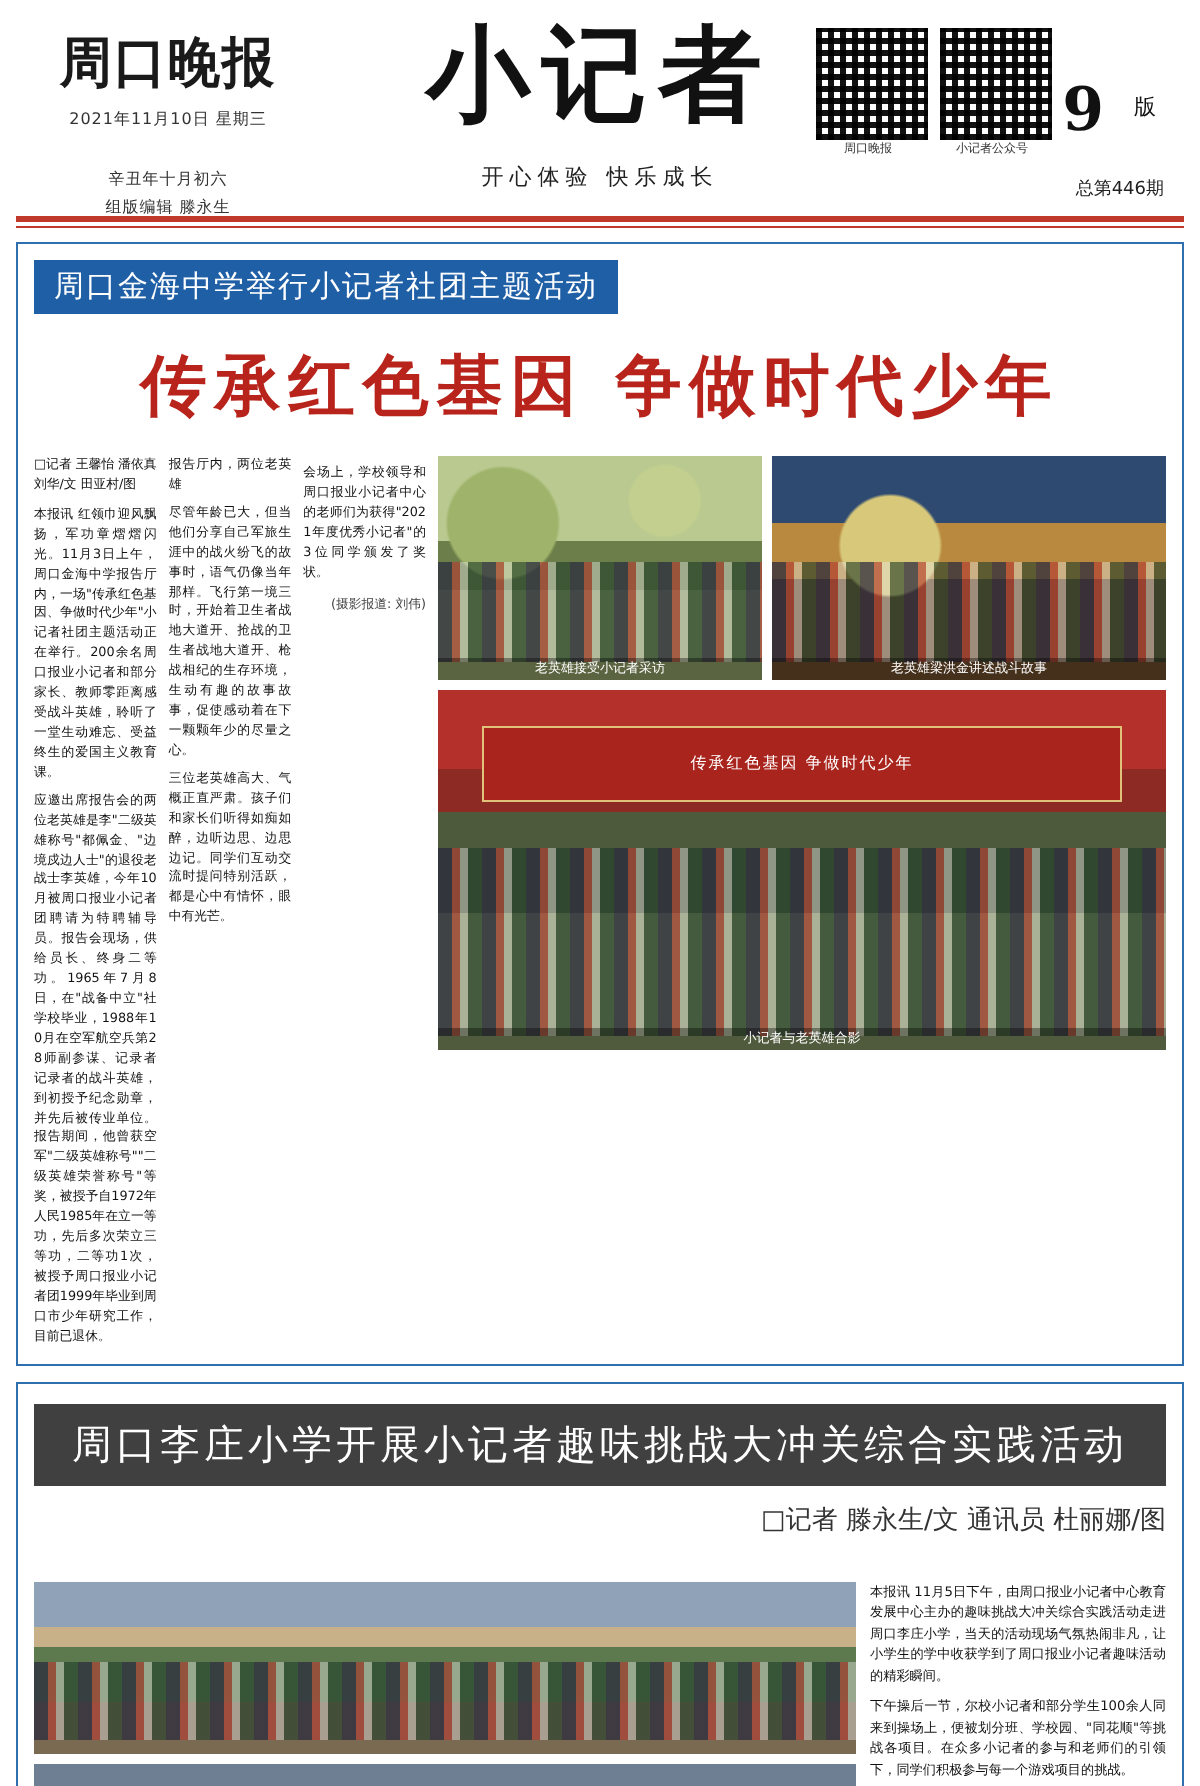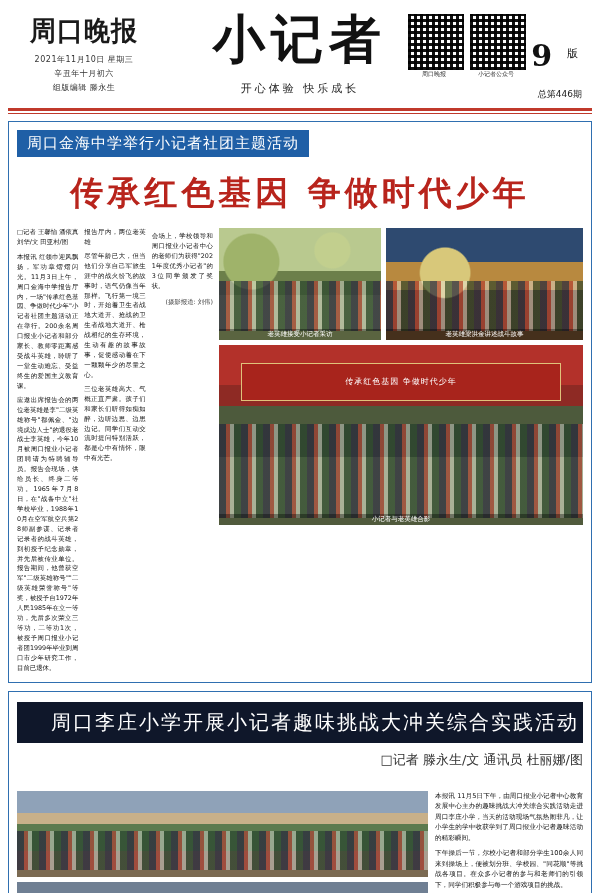--- a/index.html
+++ b/index.html
@@ -28,28 +28,28 @@
   }
   .paper-logo{
     font-family:"DejaVu Serif","Liberation Serif",serif;
     font-size:26px;font-weight:bold;color:#1a1a1a;letter-spacing:1px;
     white-space:nowrap;
     transform:scaleY(1.05);
   }
   .mh-line{
     font-size:8px;color:#333;margin-top:5px;letter-spacing:0.5px;white-space:nowrap;
   }
-  .mh-line.s2{margin-top:3px;}
+  .mh-line.s2{margin-top:19px;}
   .mh-line.s3{margin-top:3px;}
 
   .mh-center{
     position:absolute;left:0;right:0;top:6px;text-align:center;
   }
   .big-title{
-    font-family:Liberation Sans, sans-serif;
+    font-family:Liberation Serif, serif;
     font-size:52px;font-weight:bold;color:#111;letter-spacing:6px;
     line-height:1.05;
   }
   .slogan{
     margin-top:14px;font-size:11px;color:#222;letter-spacing:3px;
   }
 
   .mh-right{
     position:absolute;right:6px;top:6px;width:180px;height:88px;
   }
@@ -173,24 +173,24 @@
     position:absolute;left:6%;right:6%;top:10%;height:20%;
     background:#a8241c;border:1px solid #e0c27a;
     color:#fff;font-size:8px;line-height:1.1;
     display:flex;align-items:center;justify-content:center;
     letter-spacing:1px;
     font-family:"DejaVu Serif","Liberation Serif",serif;
   }
 
   
   .headline2{
-    background:#0f172a;color:#fff;
+    background:#404040;color:#fff;
     font-family:"DejaVu Serif","Liberation Serif",serif;
     font-size:20px;letter-spacing:2px;
-    text-align:right;padding:7px 4px;
+    text-align:center;padding:7px 4px;
     margin:2px 0 8px 0;
   }
   .a2-byline{
     text-align:right;font-size:13px;color:#333;margin-bottom:22px;
   }
   .a2-body{display:flex;gap:7px;}
   .a2-photos{flex:1;display:flex;flex-direction:column;gap:5px;}
   .a2-text{
     width:148px;flex:0 0 148px;
     font-size:6.6px;line-height:1.6;color:#111;text-align:justify;word-break:break-all;

